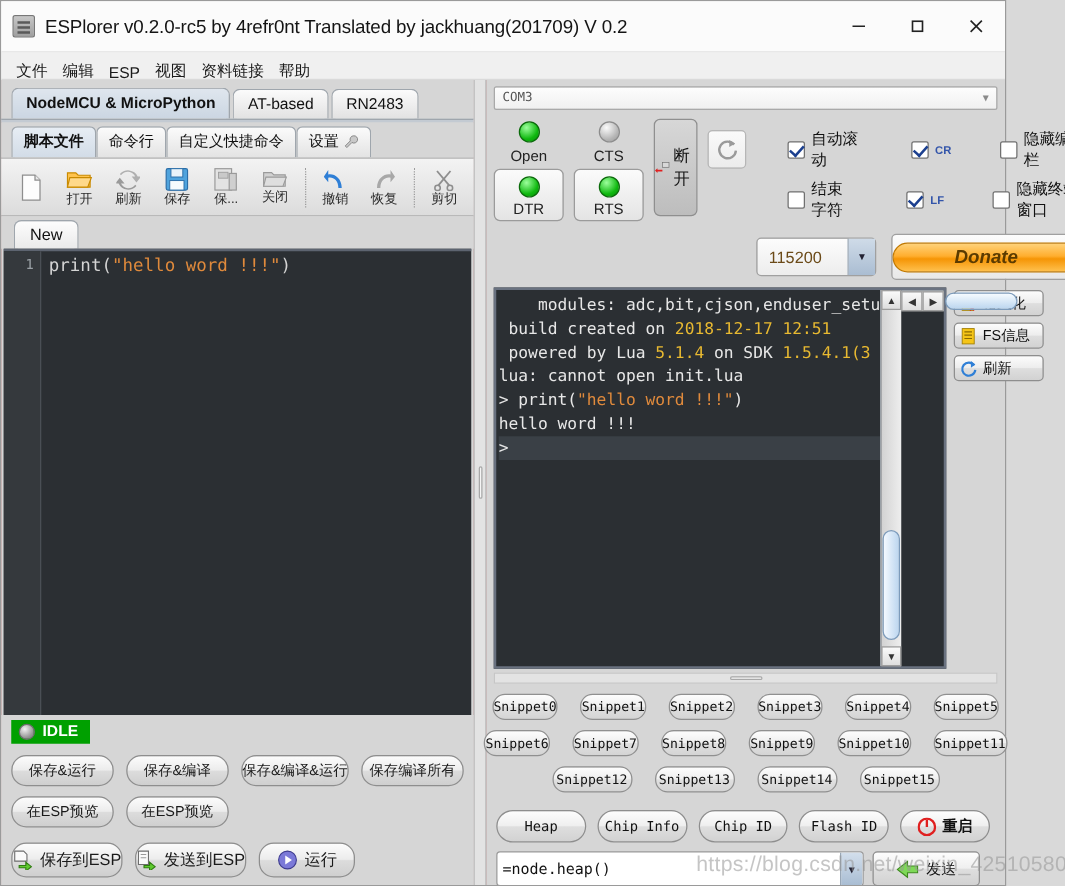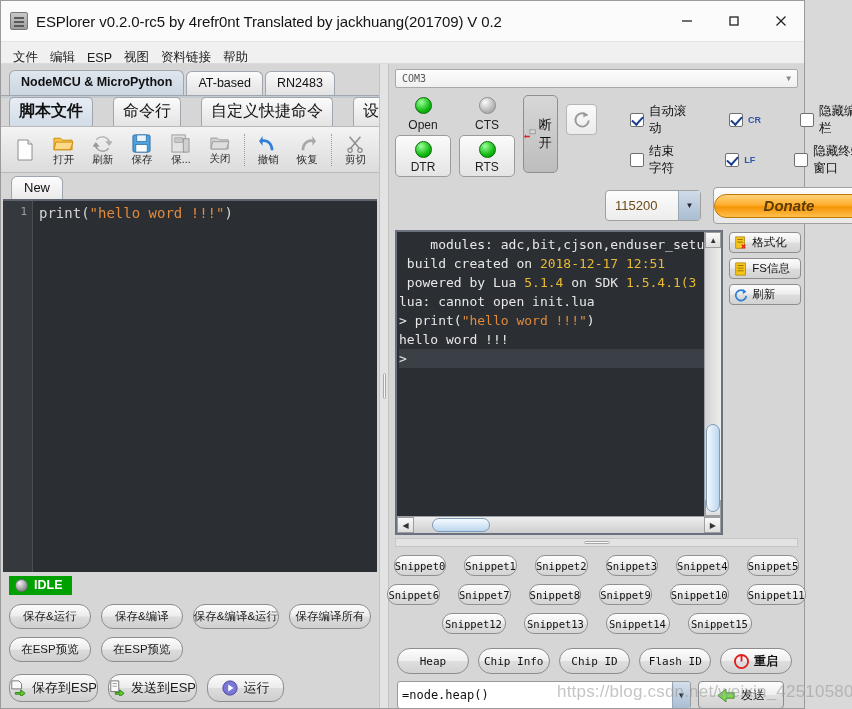--- a/index.html
+++ b/index.html
@@ -97,26 +97,26 @@
     font-weight: bold; padding-bottom: 6px;
   }
   .tab-underline { height: 3px; background: #c3cad2; border-top: 1px solid #9fa6ad; }
 
   .subtabrow {
     display: flex; align-items: flex-end;
     padding: 5px 0 0 8px; height: 28px; flex: 0 0 28px;
     background: #d6d6d6;
   }
   .subtab {
-    font-size: 16px; color: #111;
+    font-size: 12px; color: #111;
     padding: 3px 9px 4px 9px;
     background: linear-gradient(#fbfbfb,#e3e3e3);
     border: 1px solid #9fa6ad; border-bottom: none;
     border-radius: 5px 5px 0 0;
-    margin-right: 20px; cursor: default; white-space: nowrap;
+    margin-right: 0; cursor: default; white-space: nowrap;
     display: flex; align-items: center; gap: 3px;
   }
   .subtab.active { background: linear-gradient(#e7edf4,#d2dce7); font-weight: bold; }
 
   
   .editor-toolbar {
     height: 47px; flex: 0 0 47px;
     background: linear-gradient(#f3f3f3,#dcdcdc);
     border-top: 1px solid #b9b9b9;
     border-bottom: 1px solid #b9b9b9;
@@ -277,21 +277,21 @@
     border: 1px solid #c07800;
     display: flex; align-items: center; justify-content: center;
     color: #5b3b00; font-style: italic; font-weight: bold; font-size: 15px;
   }
 
   
   .term-area { display: flex; padding: 6px 4px 0 6px; flex: 0 0 auto; }
   .term-outer {
     width: 365px; height: 305px;
     border: 2px solid #6a7280; background: #2b2f33;
-    display: flex; flex-direction: column;
+    display: flex; flex-direction: row;
     position: relative;
   }
   .term-body { flex: 1; display: flex; min-height: 0; }
   .term-text {
     flex: 1; font-family: "DejaVu Sans Mono", monospace;
     font-size: 13px; line-height: 19px;
     color: #e7e7e7; padding: 3px 0 0 2px;
     white-space: pre; overflow: hidden;
   }
   .term-text .num { color: #e8b931; }

